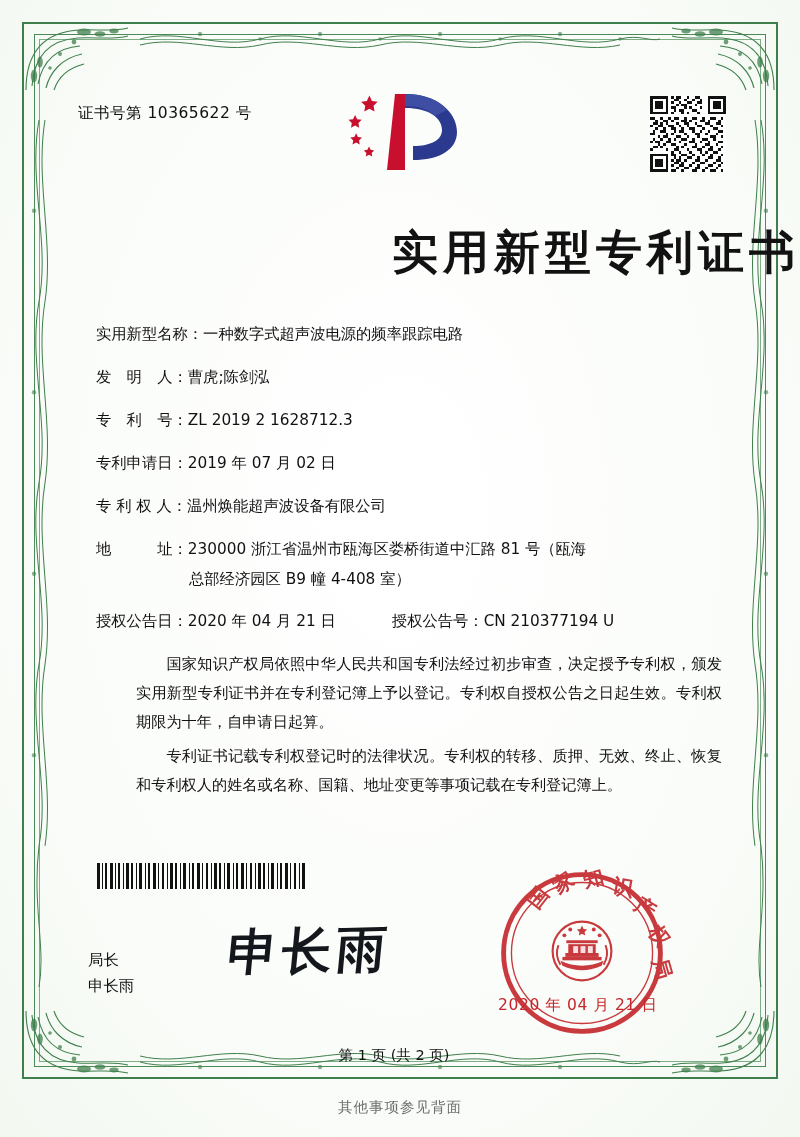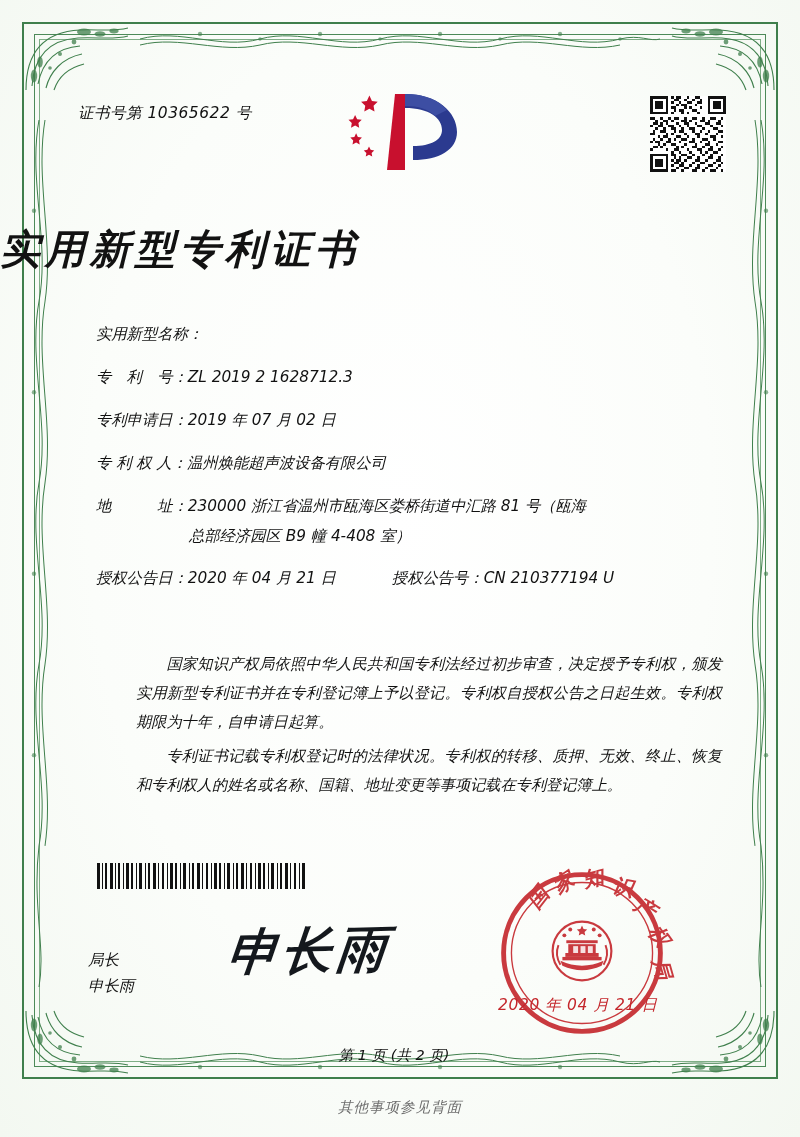--- a/index.html
+++ b/index.html
@@ -8,21 +8,20 @@
     background:#ffffff;
     font-family:"DejaVu Sans","Liberation Sans",sans-serif;
     color:#1b1b1b;
     overflow:hidden;
   }
   .page{
     position:relative;
     width:800px;height:1137px;
     background:
       radial-gradient(ellipse at 50% 45%, #ffffff 0%, #fbfdfa 55%, #f3f8f1 100%);
-    font-style: italic;
   }
 
   
   .border-outer{
     position:absolute;left:22px;top:22px;right:22px;bottom:58px;
     border:2px solid #3f7f4c;
   }
   .border-inner{
     position:absolute;left:34px;top:34px;right:34px;bottom:70px;
     border:1px solid #4c8a58;
@@ -64,22 +63,22 @@
   }
   .emblem svg{display:block;width:100%;height:100%;}
   .qr{
     position:absolute;right:74px;top:96px;
     width:76px;height:76px;
   }
   .qr svg{display:block;width:100%;height:100%;}
 
   .main-title{
     position:absolute;left:0;right:0;top:222px;
-    text-align:left;
-    font-size:40px;font-weight:bold;letter-spacing:5px;
+    text-align:right;
+    font-size:46px;font-weight:bold;letter-spacing:5px;
     color:#121212;
     font-family:"DejaVu Sans","Liberation Sans",sans-serif;
   }
 
   
   .fields{
     position:absolute;left:88px;right:78px;top:322px;
     font-size:15.3px;line-height:1.6;color:#111;
   }
   .row{display:flex;align-items:flex-start;margin-bottom:18.5px;}
@@ -505,20 +504,25 @@
           <rect x="27" y="28" width="1" height="1"></rect>
       </g>
     </svg>
   </div>
 
   <div class="main-title">实用新型专利证书</div>
 
   <div class="fields">
     <div class="row">
       <span class="lbl">实用新型名称：</span>
+      <span class="val">一种数字式超声波电源的频率跟踪电路</span>
+    </div>
+    <div class="row">
+      <span class="lbl">发　明　人：</span>
+      <span class="val">曹虎;陈剑泓</span>
     </div>
     <div class="row">
       <span class="lbl">专　利　号：</span>
       <span class="val">ZL 2019 2 1628712.3</span>
     </div>
     <div class="row">
       <span class="lbl">专利申请日：</span>
       <span class="val">2019 年 07 月 02 日</span>
     </div>
     <div class="row">

